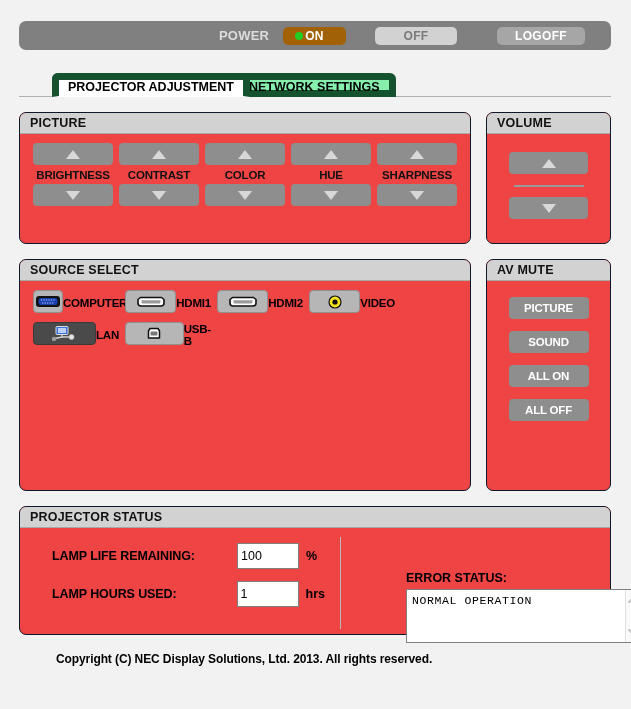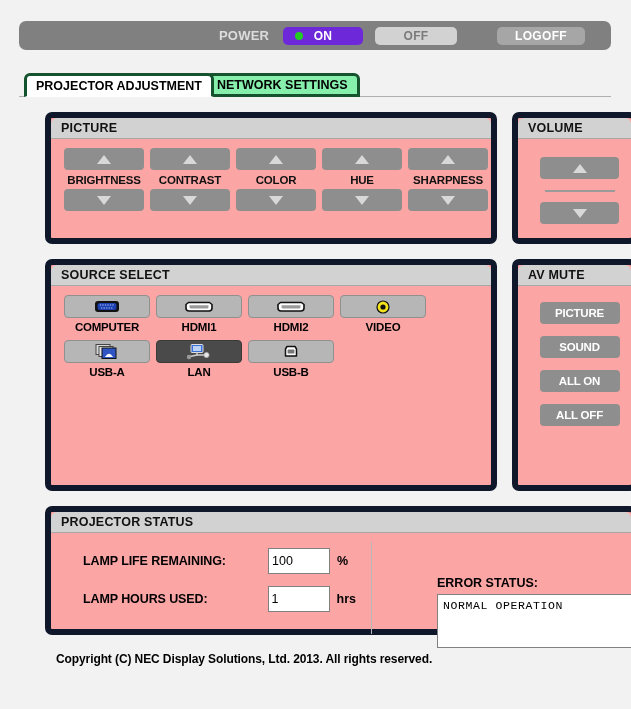--- a/index.html
+++ b/index.html
@@ -43,22 +43,22 @@
     font-weight: bold;
     display: flex;
     align-items: center;
     justify-content: center;
     box-sizing: border-box;
     cursor: pointer;
     letter-spacing: 0.3px;
   }
   .pbtn-on {
     left: 264px;
-    width: 80px;
-    background: #6d28d9;
+    width: 63px;
+    background: #a16207;
     color: #ffffff;
   }
   .pbtn-on .led {
     width: 8px;
     height: 8px;
     border-radius: 50%;
     background: #22cc22;
     position: absolute;
     left: 12px;
     top: 5px;
@@ -82,31 +82,31 @@
     left: 19px;
     top: 73px;
     width: 592px;
     height: 25px;
   }
   .tab {
     position: absolute;
     top: 0;
     height: 24px;
     box-sizing: border-box;
-    border: 3px solid #14532d;
+    border: 7px solid #14532d;
     border-top-left-radius: 6px;
     border-top-right-radius: 6px;
     display: flex;
-    align-items: center;
     justify-content: center;
     font-size: 12.5px;
     font-weight: bold;
     color: #000000;
     padding: 0 9px;
     cursor: pointer;
+    margin-left: 28px;
   }
   .tab.active {
     background: #ffffff;
     border-bottom: 1px solid #ffffff;
     z-index: 3;
     left: 5px;
   }
   .tab.inactive {
     background: #86efac;
     left: 186px;
@@ -119,24 +119,23 @@
     width: 592px;
     height: 1px;
     background: #b0b0b0;
     z-index: 1;
   }
 
   
   .panel {
     position: absolute;
     box-sizing: border-box;
-    background: #fca5a5;
-    border: 6px solid #0f172a;
+    background: #ef4444;
+    border: 1px solid #0f172a;
     border-radius: 7px;
-    margin-left: 26px;
   }
   .panel-head {
     height: 21px;
     box-sizing: border-box;
     background: #d2d2d2;
     border-bottom: 1px solid #a8a8a8;
     border-top-left-radius: 6px;
     border-top-right-radius: 6px;
     display: flex;
     align-items: center;
@@ -233,21 +232,21 @@
     width: 430px;
   }
   .src-row {
     display: flex;
     gap: 6px;
     margin-bottom: 7px;
   }
   .src-cell {
     width: 86px;
     display: flex;
-    flex-direction: column;
+    flex-direction: row;
     align-items: center;
   }
   .src-btn {
     width: 86px;
     height: 23px;
     background: #b6b6b6;
     border: 1px solid #909090;
     border-radius: 4px;
     box-sizing: border-box;
     display: flex;
@@ -555,31 +554,20 @@
           <svg class="ico" width="18" height="16" viewBox="0 0 18 16">
             <circle cx="9" cy="8" r="6" fill="#f2e31c" stroke="#111111" stroke-width="1.2"></circle>
             <circle cx="9" cy="8" r="2.6" fill="#111111"></circle>
           </svg>
         </div>
         <div class="src-label">VIDEO</div>
       </div>
     </div>
 
     <div class="src-row">
-      <div class="src-cell">
-        <div class="src-btn">
-          <svg class="ico" width="26" height="17" viewBox="0 0 26 17">
-            <rect x="2" y="1.5" width="14" height="10" fill="#d8d8d8" stroke="#444444" stroke-width="1"></rect>
-            <rect x="5" y="3.5" width="14" height="10" fill="#e8e8e8" stroke="#444444" stroke-width="1"></rect>
-            <rect x="8" y="5" width="14" height="10.5" fill="#2f55c4" stroke="#111111" stroke-width="1"></rect>
-            <path d="M11 14 Q15 7.5 19 14 Z" fill="#ffffff"></path>
-          </svg>
-        </div>
-        <div class="src-label">USB-A</div>
-      </div>
 
       <div class="src-cell">
         <div class="src-btn selected">
           <svg class="ico" width="28" height="17" viewBox="0 0 28 17">
             <rect x="6" y="1.5" width="12" height="8" rx="1" fill="#3a6fd8" stroke="#dddddd" stroke-width="1"></rect>
             <rect x="8" y="3" width="8" height="5" fill="#bcd2f5"></rect>
             <path d="M12 9.5 L12 12 L20 12" stroke="#cfcfcf" stroke-width="1.4" fill="none"></path>
             <path d="M12 12 L5 13.5" stroke="#cfcfcf" stroke-width="1.4" fill="none"></path>
             <circle cx="21.5" cy="12" r="2.6" fill="#e8e8e8" stroke="#aaaaaa" stroke-width="0.8"></circle>
             <circle cx="4" cy="14" r="2.2" fill="#9a9a9a"></circle>

